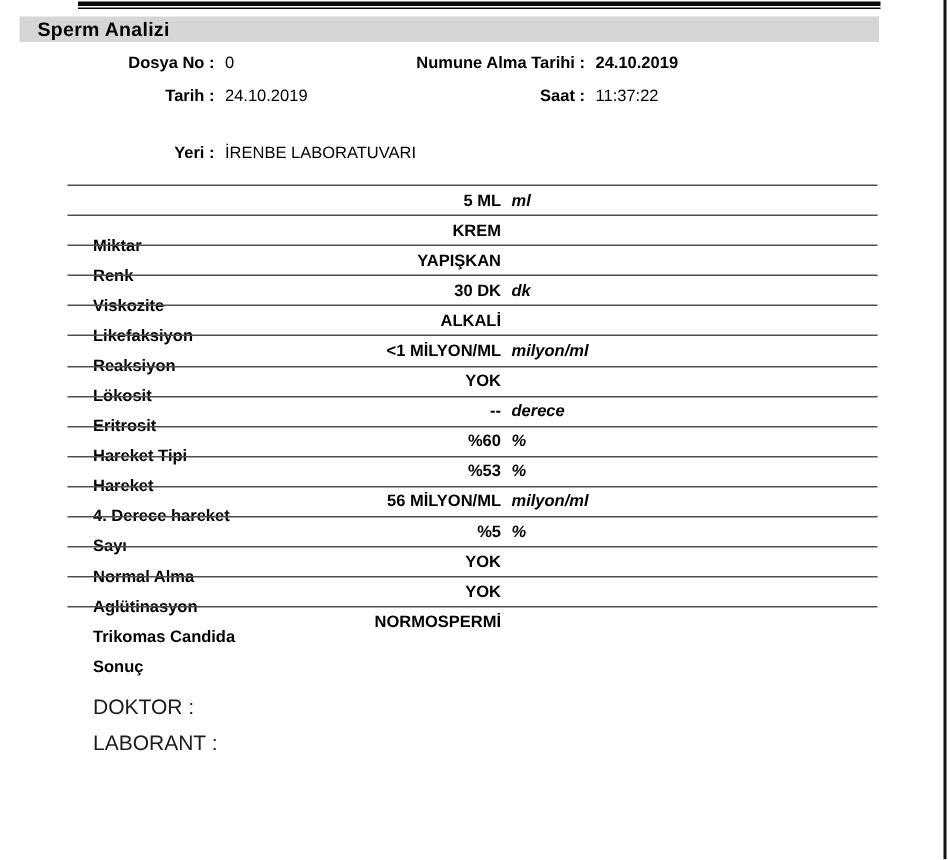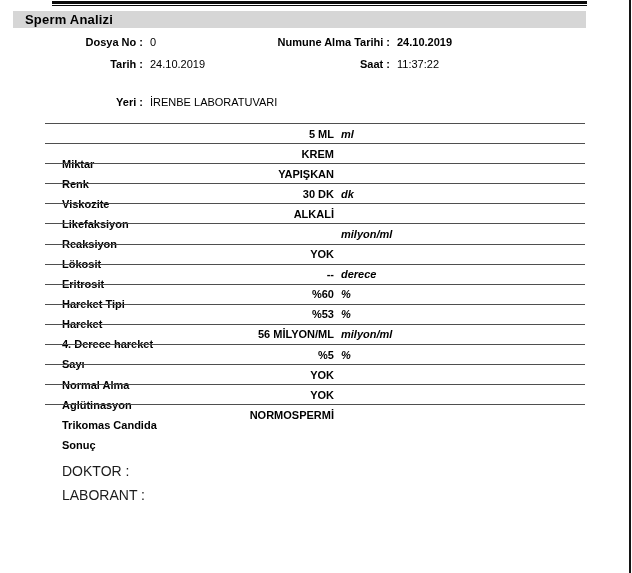--- a/index.html
+++ b/index.html
@@ -108,20 +108,21 @@
         <span class="tlabel">Likefaksiyon</span>
         <span class="tvalue">30 DK</span>
         <span class="tunit">dk</span>
       </div>
       <div class="trow">
         <span class="tlabel">Reaksiyon</span>
         <span class="tvalue">ALKALİ</span>
       </div>
       <div class="trow">
         <span class="tlabel">Lökosit</span>
+        <span class="tvalue">&lt;1 MİLYON/ML</span>
         <span class="tunit">milyon/ml</span>
       </div>
       <div class="trow">
         <span class="tlabel">Eritrosit</span>
         <span class="tvalue">YOK</span>
       </div>
       <div class="trow">
         <span class="tlabel">Hareket Tipi</span>
         <span class="tvalue">--</span>
         <span class="tunit">derece</span>

